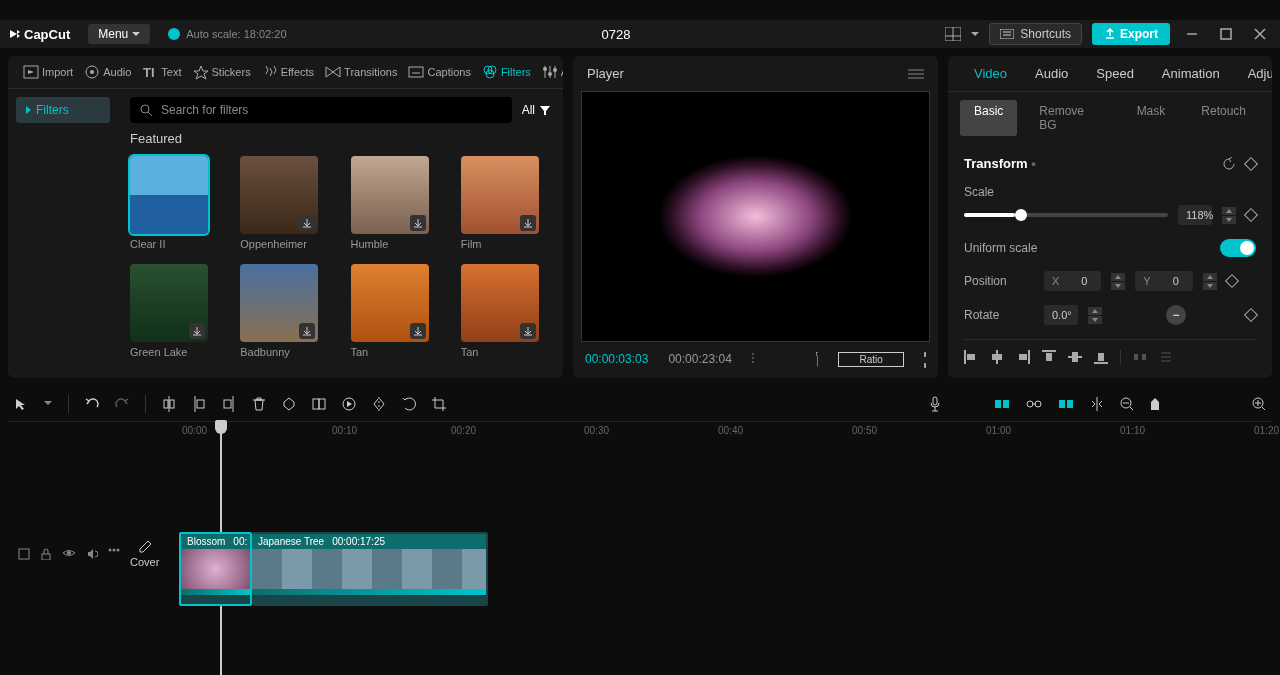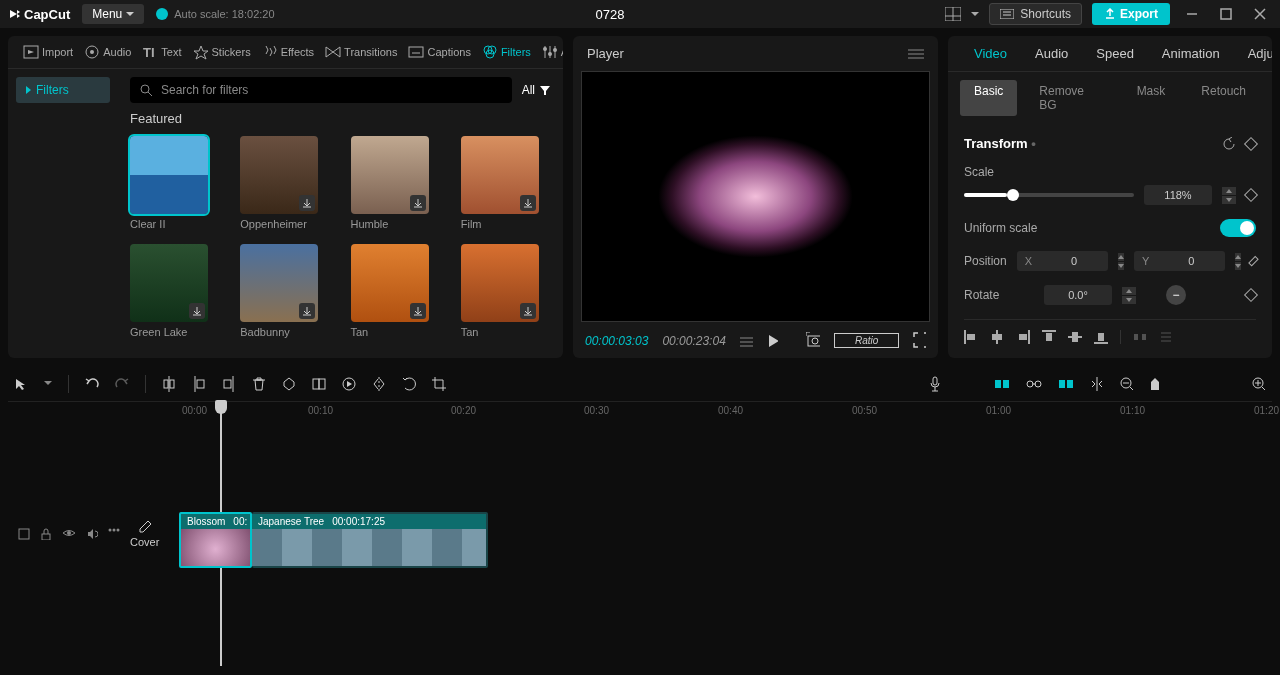--- a/index.html
+++ b/index.html
@@ -1,20 +1,20 @@
 <!DOCTYPE html>
 <html><head>
 <meta charset="utf-8">
 <style>
 *{margin:0;padding:0;box-sizing:border-box;font-family:-apple-system,BlinkMacSystemFont,"Segoe UI",sans-serif;}
 body{background:#0d0d0d;color:#ccc;width:1280px;height:675px;overflow:hidden;font-size:12px;}
 svg{display:block;}
 
 
-.topbar{height:28px;background:#1a1a1a;display:flex;align-items:center;padding:0 8px;gap:12px;}
+.topbar{height:28px;background:#1a1a1a;display:flex;align-items:center;padding:0 8px;gap:18px;margin-top:20px;}
 .logo{color:#fff;font-weight:bold;font-size:13px;display:flex;align-items:center;gap:2px;}
 .menu-btn{background:#333;color:#fff;padding:3px 10px;border-radius:3px;font-size:12px;display:flex;align-items:center;gap:4px;}
 .autosave{color:#888;font-size:11px;display:flex;align-items:center;gap:6px;}
 .autosave-dot{width:12px;height:12px;border-radius:50%;background:#00c4cc;}
 .topbar-title{flex:1;text-align:center;color:#fff;font-size:13px;font-weight:500;}
 .topbar-right{display:flex;align-items:center;gap:10px;}
 .topbar-icon{color:#aaa;}
 .shortcuts-btn{background:#2a2a2a;border:1px solid #444;padding:3px 10px;border-radius:3px;display:flex;align-items:center;gap:6px;color:#ccc;}
 .export-btn{background:#00c4cc;color:#fff;padding:4px 12px;border-radius:3px;font-weight:600;display:flex;align-items:center;gap:4px;}
 .win-ctrl{color:#aaa;padding:0 6px;}
@@ -39,42 +39,42 @@
 .filter-thumb{width:78px;height:78px;background:linear-gradient(135deg,#4a6580,#8a9580);border-radius:4px;position:relative;}
 .filter-thumb.sel{outline:2px solid #00c4cc;}
 .filter-dl{position:absolute;bottom:3px;right:3px;width:16px;height:16px;background:#333;border-radius:3px;display:flex;align-items:center;justify-content:center;}
 .filter-label{color:#999;font-size:11px;margin-top:4px;}
 
 
 .player{width:365px;background:#181818;border-radius:6px;display:flex;flex-direction:column;}
 .player-hdr{display:flex;align-items:center;justify-content:space-between;padding:10px 14px;color:#ccc;font-size:13px;}
 .player-video{flex:1;margin:0 8px;background:#000;border:1px solid #333;display:flex;align-items:center;justify-content:center;position:relative;}
 .flower{width:100%;height:100%;background:radial-gradient(ellipse 40% 35% at 50% 50%, rgba(255,200,230,0.95), rgba(200,100,180,0.7) 40%, rgba(150,50,120,0.3) 60%, #000 70%);}
-.player-ctrl{display:flex;align-items:flex-end;padding:10px 12px;gap:14px;font-style:italic;}
+.player-ctrl{display:flex;align-items:flex-start;padding:10px 12px;gap:20px;}
 .time-cur{color:#00c4cc;font-size:12px;}
 .time-total{color:#999;font-size:12px;}
 .player-ctrl-spacer{flex:1;}
 
 
 .inspector{flex:1;background:#181818;border-radius:6px;display:flex;flex-direction:column;overflow:hidden;}
 .insp-tabs{display:flex;padding:0 12px;border-bottom:1px solid #2a2a2a;}
 .insp-tab{padding:10px 14px;color:#ccc;font-size:13px;font-weight:500;}
 .insp-tab.active{color:#00c4cc;}
 .insp-subtabs{display:flex;padding:8px 12px;gap:8px;}
 .insp-subtab{padding:4px 14px;color:#888;font-size:12px;border-radius:3px;}
 .insp-subtab.active{background:#444;color:#fff;}
 .insp-body{padding:12px 16px;}
 .insp-section{display:flex;align-items:center;justify-content:space-between;margin-bottom:14px;}
 .insp-section-title{color:#fff;font-weight:600;font-size:13px;}
 .insp-row{display:flex;align-items:center;margin-bottom:14px;gap:10px;}
 .insp-label{color:#aaa;font-size:12px;width:70px;}
 .slider{flex:1;height:4px;background:#444;border-radius:2px;position:relative;}
 .slider-fill{height:100%;background:#fff;border-radius:2px;width:25%;}
 .slider-thumb{position:absolute;top:-4px;width:12px;height:12px;border-radius:50%;background:#fff;left:25%;}
-.num-field{background:#2a2a2a;padding:4px 8px;border-radius:3px;color:#ccc;font-size:11px;width:68px;text-align:center;position:relative;}
+.num-field{background:#2a2a2a;padding:4px 8px;border-radius:3px;color:#ccc;font-size:11px;width:34px;text-align:center;position:relative;}
 .num-stepper{width:14px;display:flex;flex-direction:column;gap:1px;}
 .stepper-btn{height:8px;background:#333;display:flex;align-items:center;justify-content:center;}
 .toggle{width:36px;height:18px;background:#00c4cc;border-radius:9px;position:relative;}
 .toggle-knob{width:14px;height:14px;background:#fff;border-radius:50%;position:absolute;top:2px;right:2px;}
 .axis-label{background:#2a2a2a;padding:4px 8px;border-radius:3px 0 0 3px;color:#888;font-size:11px;}
 .minus-circle{width:20px;height:20px;border-radius:50%;background:#444;display:flex;align-items:center;justify-content:center;color:#fff;}
 .align-row{display:flex;gap:12px;padding:4px 0;border-top:1px solid #2a2a2a;padding-top:10px;}
 .align-btn{color:#aaa;}
 
 
@@ -85,21 +85,21 @@
 .tl-tool.teal{color:#00c4cc;}
 .tl-ruler{height:22px;position:relative;margin-left:168px;}
 .tl-tick{position:absolute;color:#666;font-size:10px;top:3px;}
 .tl-playhead{position:absolute;top:0;width:2px;height:264px;background:#ccc;left:212px;}
 .tl-playhead-head{position:absolute;top:-2px;left:-5px;width:12px;height:14px;background:#ccc;border-radius:2px 2px 6px 6px;}
 .tl-body{display:flex;height:220px;}
 .tl-left{width:168px;display:flex;align-items:center;gap:10px;padding:0 10px;}
 .tl-left-icons{display:flex;gap:10px;color:#888;}
 .cover-btn{display:flex;flex-direction:column;align-items:center;color:#ccc;font-size:11px;gap:2px;}
 .tl-tracks{flex:1;position:relative;}
-.clip{position:absolute;height:56px;top:88px;border:2px solid #00c4cc;background:#1a4548;border-radius:2px;overflow:hidden;}
+.clip{position:absolute;height:74px;top:88px;border:2px solid #00c4cc;background:#1a4548;border-radius:2px;overflow:hidden;}
 .clip-hdr{background:#0d6d6d;color:#fff;font-size:10px;padding:2px 6px;display:flex;gap:8px;}
 .clip-body{height:40px;background:repeating-linear-gradient(90deg,#5a7a8a 0 30px,#7a9aaa 30px 60px);}
 .clip-audio{height:6px;background:linear-gradient(90deg,#0d6d6d,#00c4cc);}
 .diamond{width:10px;height:10px;border:1.5px solid #aaa;transform:rotate(45deg);}
 </style>
 </head>
 <body>
 
 <div class="topbar">
   <div class="logo">
@@ -670,21 +670,21 @@
           <circle cx="6" cy="6" r="5" fill="none" stroke="#ccc"></circle>
           <line x1="3" y1="6" x2="9" y2="6" stroke="#ccc"></line>
           <line x1="6" y1="3" x2="6" y2="9" stroke="#ccc"></line>
           <line x1="10" y1="10" x2="13" y2="13" stroke="#ccc"></line>
         </svg>
       </div>
   </div>
   <div style="position:relative">
     <div class="tl-ruler">
       <div class="tl-tick" style="left:6px">00:00</div>
-      <div class="tl-tick" style="left:132px">00:10</div>
+      <div class="tl-tick" style="left:156px">00:10</div>
       <div class="tl-tick" style="left:275px">00:20</div>
       <div class="tl-tick" style="left:408px">00:30</div>
       <div class="tl-tick" style="left:542px">00:40</div>
       <div class="tl-tick" style="left:676px">00:50</div>
       <div class="tl-tick" style="left:810px">01:00</div>
       <div class="tl-tick" style="left:944px">01:10</div>
       <div class="tl-tick" style="left:1078px">01:20</div>
     </div>
     <div class="tl-playhead">
         <div class="tl-playhead-head"></div>

